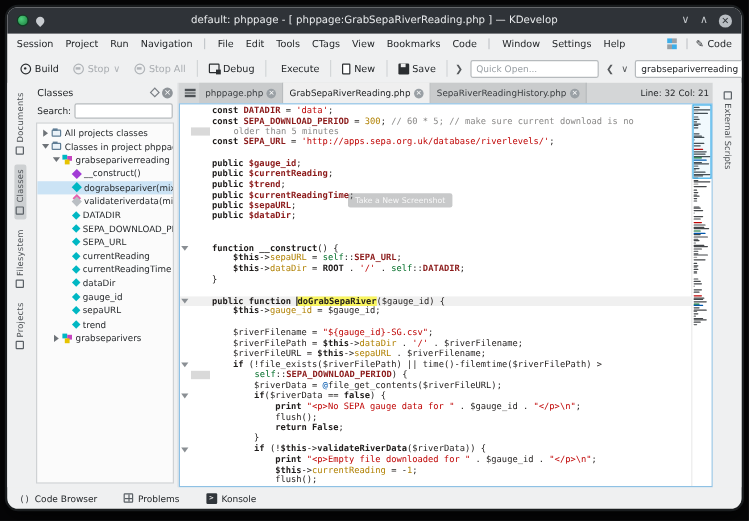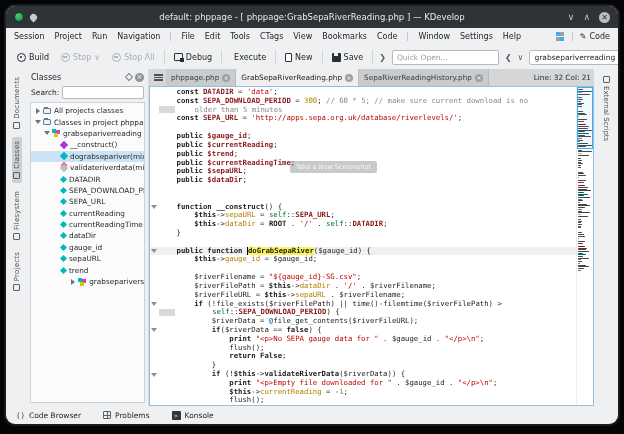--- a/index.html
+++ b/index.html
@@ -335,21 +335,21 @@
           <div class="tree-row" style="padding-left: 22px;">
             <span class="exp"></span>
             <span class="ti ti-diamond ti-field"></span>
             <span>sepaURL</span>
           </div>
           <div class="tree-row" style="padding-left: 22px;">
             <span class="exp"></span>
             <span class="ti ti-diamond ti-field"></span>
             <span>trend</span>
           </div>
-          <div class="tree-row" style="padding-left: 13px; justify-content: flex-end;">
+          <div class="tree-row" style="padding-left: 13px;">
             <span class="exp exp-right"></span>
             <span class="ti ti-class">
               <i class="a"></i>
               <i class="b"></i>
               <i class="c"></i>
             </span>
             <span>grabseparivers</span>
           </div>
         </div>
     </div>

